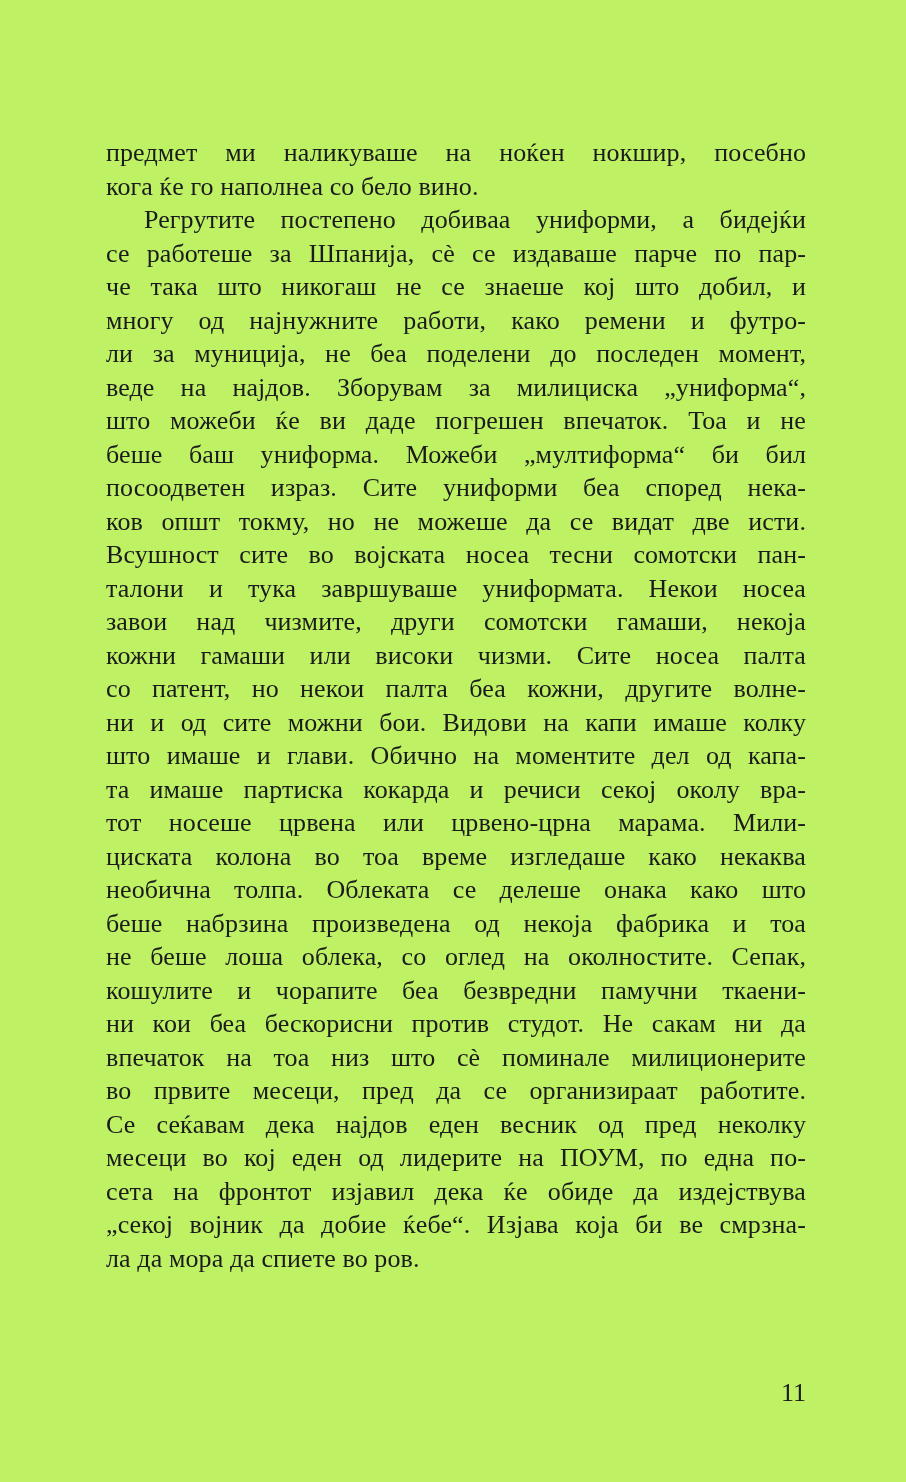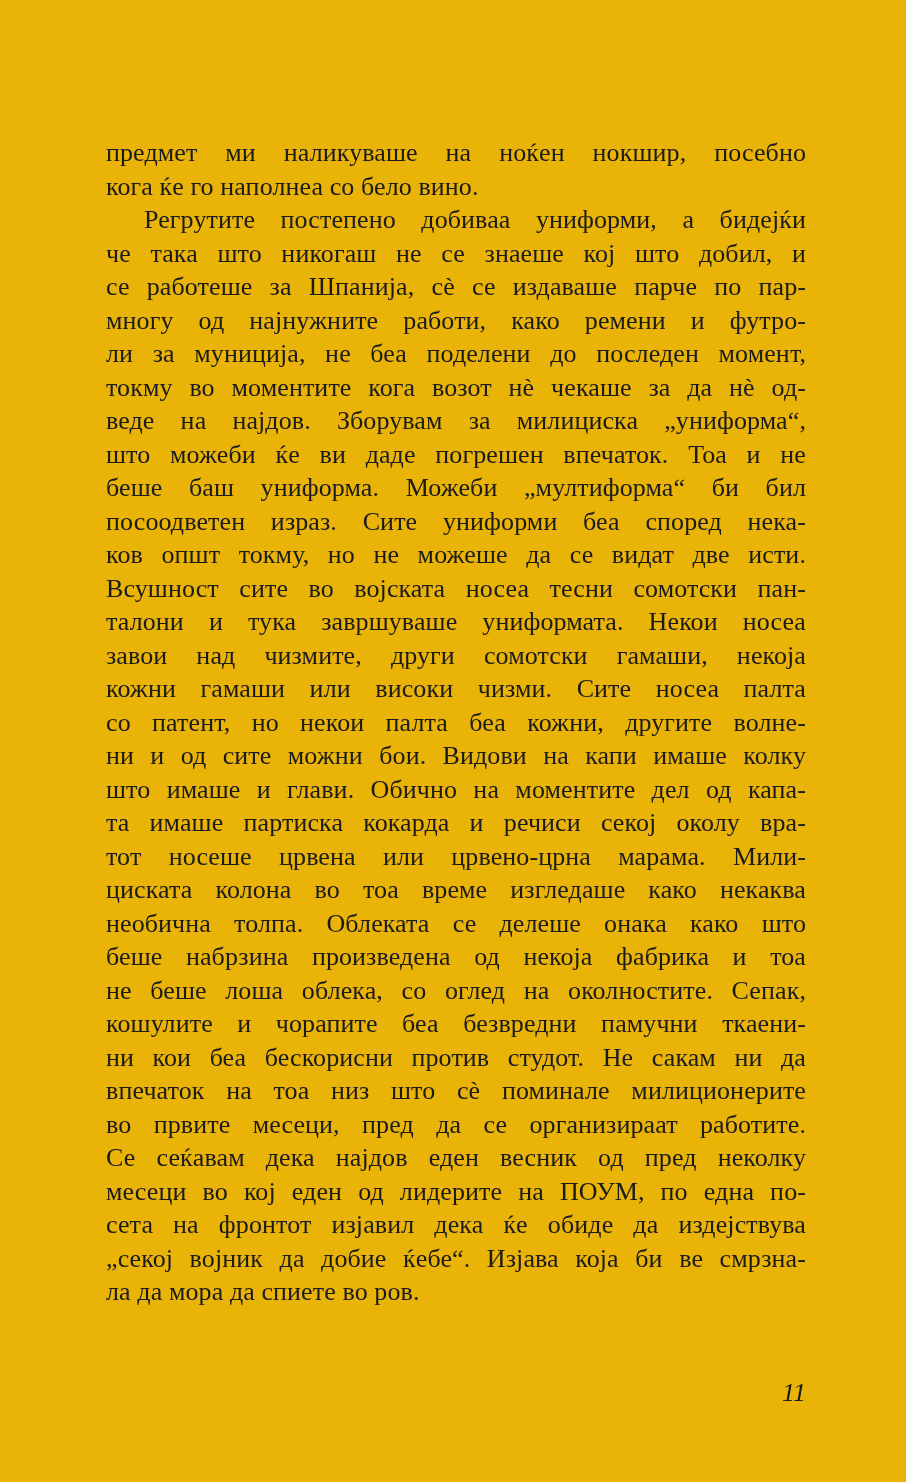--- a/index.html
+++ b/index.html
@@ -12,21 +12,21 @@
     background: #ffffff;
     position: relative;
     font-family: "Liberation Serif", "DejaVu Serif", serif;
     color: #1b1b1b;
     overflow: hidden;
   }
   .book-page {
     position: absolute;
     left: 0; top: 0;
     width: 906px; height: 1482px;
-    background: #eab308;
+    background: #bef264;
   }
   .text-block {
     position: absolute;
     left: 106px;
     top: 136px;
     width: 700px;
     font-size: 26px;
     line-height: 33.5px;
     letter-spacing: 0.1px;
   }
@@ -44,36 +44,34 @@
   }
   .page-number {
     position: absolute;
     top: 1378px;
     left: 106px;
     width: 700px;
     text-align: right;
     font-size: 26px;
     line-height: 30px;
     color: #1b1b1b;
-    font-style: italic;
   }
 </style>
 </head>
 <body>
 
 <div class="book-page">
   <div class="text-block">
       <div class="line">предмет ми наликуваше на ноќен нокшир, посебно</div>
       <div class="line line-last">кога ќе го наполнеа со бело вино.</div>
       <div class="line line-indent">Регрутите постепено добиваа униформи, а бидејќи</div>
+      <div class="line">се работеше за Шпанија, сè се издаваше парче по пар-</div>
       <div class="line">че така што никогаш не се знаеше кој што добил, и</div>
-      <div class="line">се работеше за Шпанија, сè се издаваше парче по пар-</div>
       <div class="line">многу од најнужните работи, како ремени и футро-</div>
       <div class="line">ли за муниција, не беа поделени до последен момент,</div>
-      <div class="line">токму во моментите кога возот нè чекаше за да нè од-</div>
       <div class="line">веде на најдов. Зборувам за милициска „униформа“,</div>
       <div class="line">што можеби ќе ви даде погрешен впечаток. Тоа и не</div>
       <div class="line">беше баш униформа. Можеби „мултиформа“ би бил</div>
       <div class="line">посоодветен израз. Сите униформи беа според нека-</div>
       <div class="line">ков општ токму, но не можеше да се видат две исти.</div>
       <div class="line">Всушност сите во војската носеа тесни сомотски пан-</div>
       <div class="line">талони и тука завршуваше униформата. Некои носеа</div>
       <div class="line">завои над чизмите, други сомотски гамаши, некоја</div>
       <div class="line">кожни гамаши или високи чизми. Сите носеа палта</div>
       <div class="line">со патент, но некои палта беа кожни, другите волне-</div>

